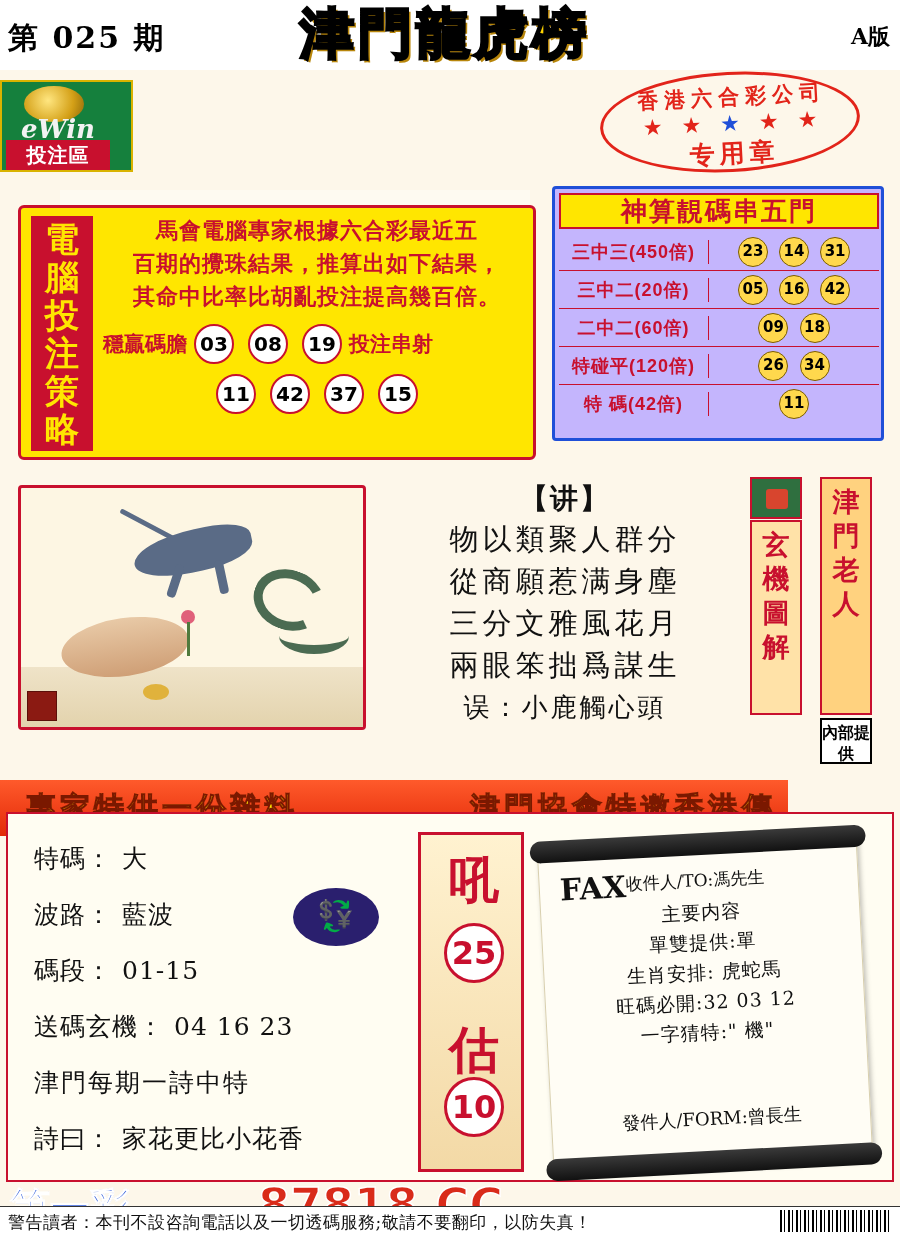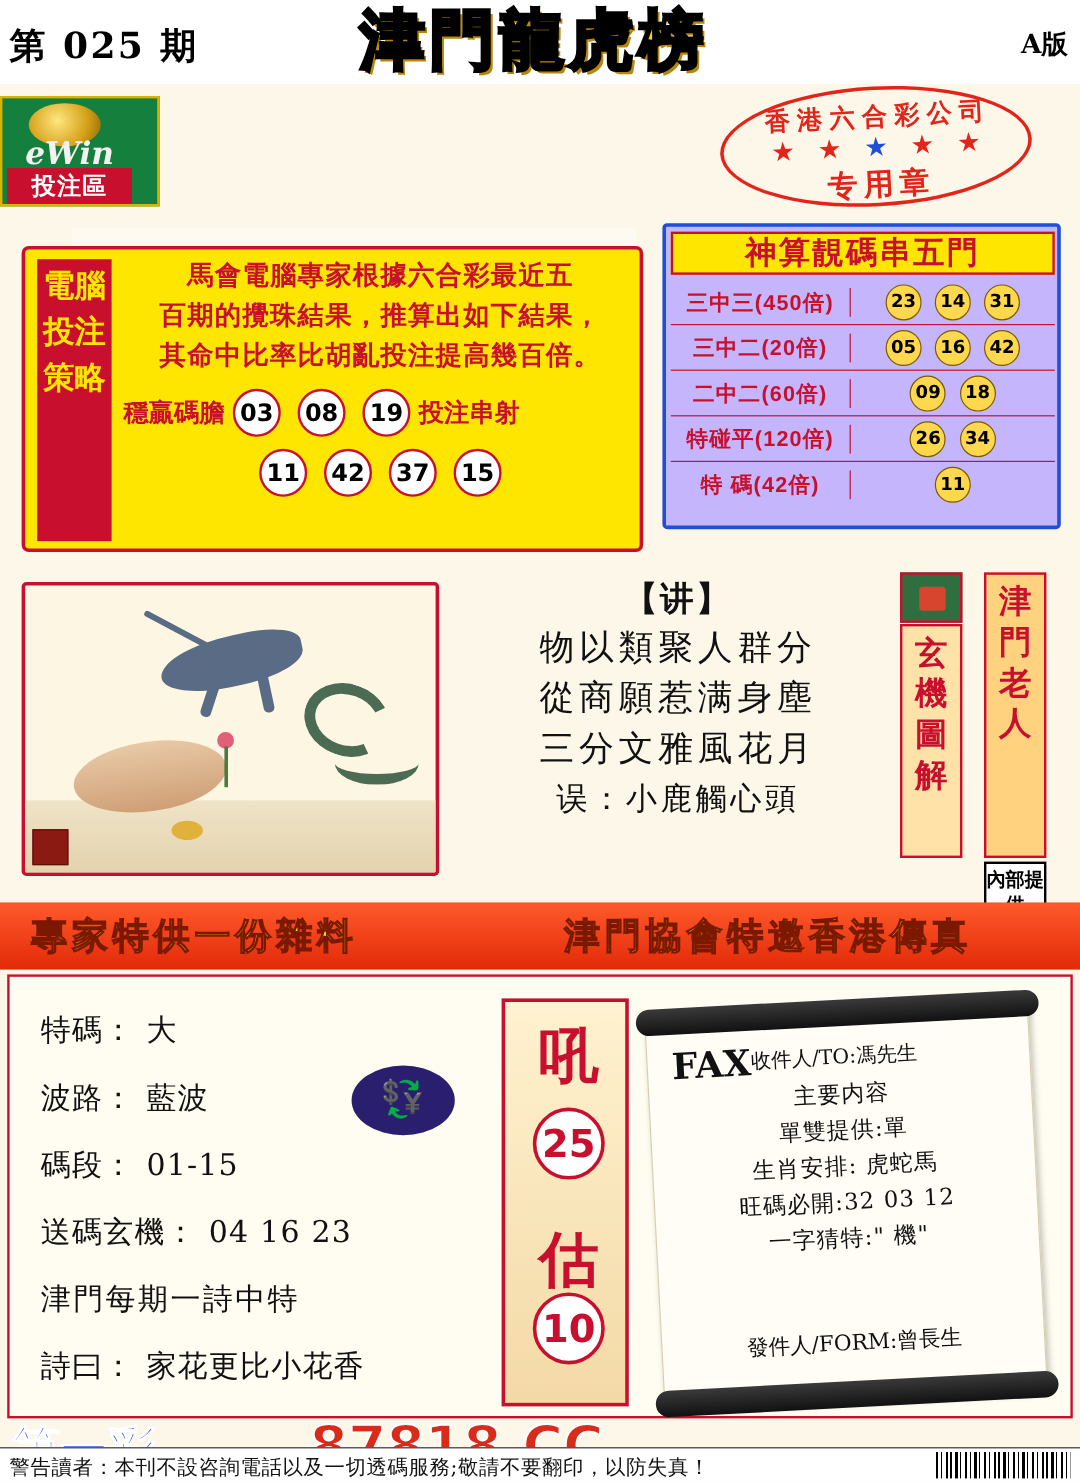--- a/index.html
+++ b/index.html
@@ -87,21 +87,21 @@
   }
 
   
   .strategy {
     position:absolute; left:18px; top:205px; width:518px; height:255px;
     background:#ffe600; border:3px solid #c8102e; border-radius:6px;
   }
   .strategy-title {
     position:absolute; left:10px; top:8px; width:62px; height:235px;
     background:#c8102e; color:#ffe600;
-    font-size:26px; font-weight:bold; line-height:38px;
+    font-size:34px; font-weight:bold; line-height:38px;
     text-align:center; padding-top:4px;
     font-family:"DejaVu Serif","Liberation Serif",serif;
   }
   .strategy-body {
     position:absolute; left:82px; top:6px; width:428px; height:240px;
   }
   .s-line {
     color:#c8102e; font-size:22px; font-weight:bold; line-height:33px;
     text-align:center; letter-spacing:1px;
     font-family:"DejaVu Serif","Liberation Serif",serif;
@@ -251,21 +251,21 @@
   .neibu {
     position:absolute; left:820px; top:718px; width:52px; height:46px;
     border:2px solid #000; background:#fff;
     color:#000; font-size:16px; font-weight:bold; line-height:21px;
     text-align:center; padding-top:2px;
     font-family:"DejaVu Serif","Liberation Serif",serif;
   }
 
   
   .redbar {
-    position:absolute; left:0; top:752px; width:900px; height:56px;
+    position:absolute; left:0; top:780px; width:788px; height:56px;
     background:linear-gradient(#ff5a2b,#e22a08);
   }
   .redbar-l, .redbar-r {
     position:absolute; top:8px; font-size:30px; font-weight:bold;
     color:#ffe600; -webkit-text-stroke:1px #7a1800;
     letter-spacing:4px; font-family:"DejaVu Serif","Liberation Serif",serif;
   }
   .redbar-l { left:26px; }
   .redbar-r { left:470px; }
 
@@ -497,20 +497,21 @@
     <div class="pic-stem"></div>
     <div class="pic-coin"></div>
     <div class="pic-seal"></div>
   </div>
 
   <div class="poem">
     <div class="poem-head">【讲】</div>
     <div class="poem-line">物以類聚人群分</div>
     <div class="poem-line">從商願惹满身塵</div>
     <div class="poem-line">三分文雅風花月</div>
+    <div class="poem-line">兩眼笨拙爲謀生</div>
     <div class="poem-tail">误：小鹿觸心頭</div>
   </div>
 
   <div class="xuanji-icon"></div>
   <div class="vbanner" id="vb-xuanji">玄機圖解</div>
   <div class="vbanner" id="vb-laoren">津門老人</div>
   <div class="neibu">內部提供</div>
 
   <div class="redbar">
     <div class="redbar-l">專家特供一份雜料</div>

